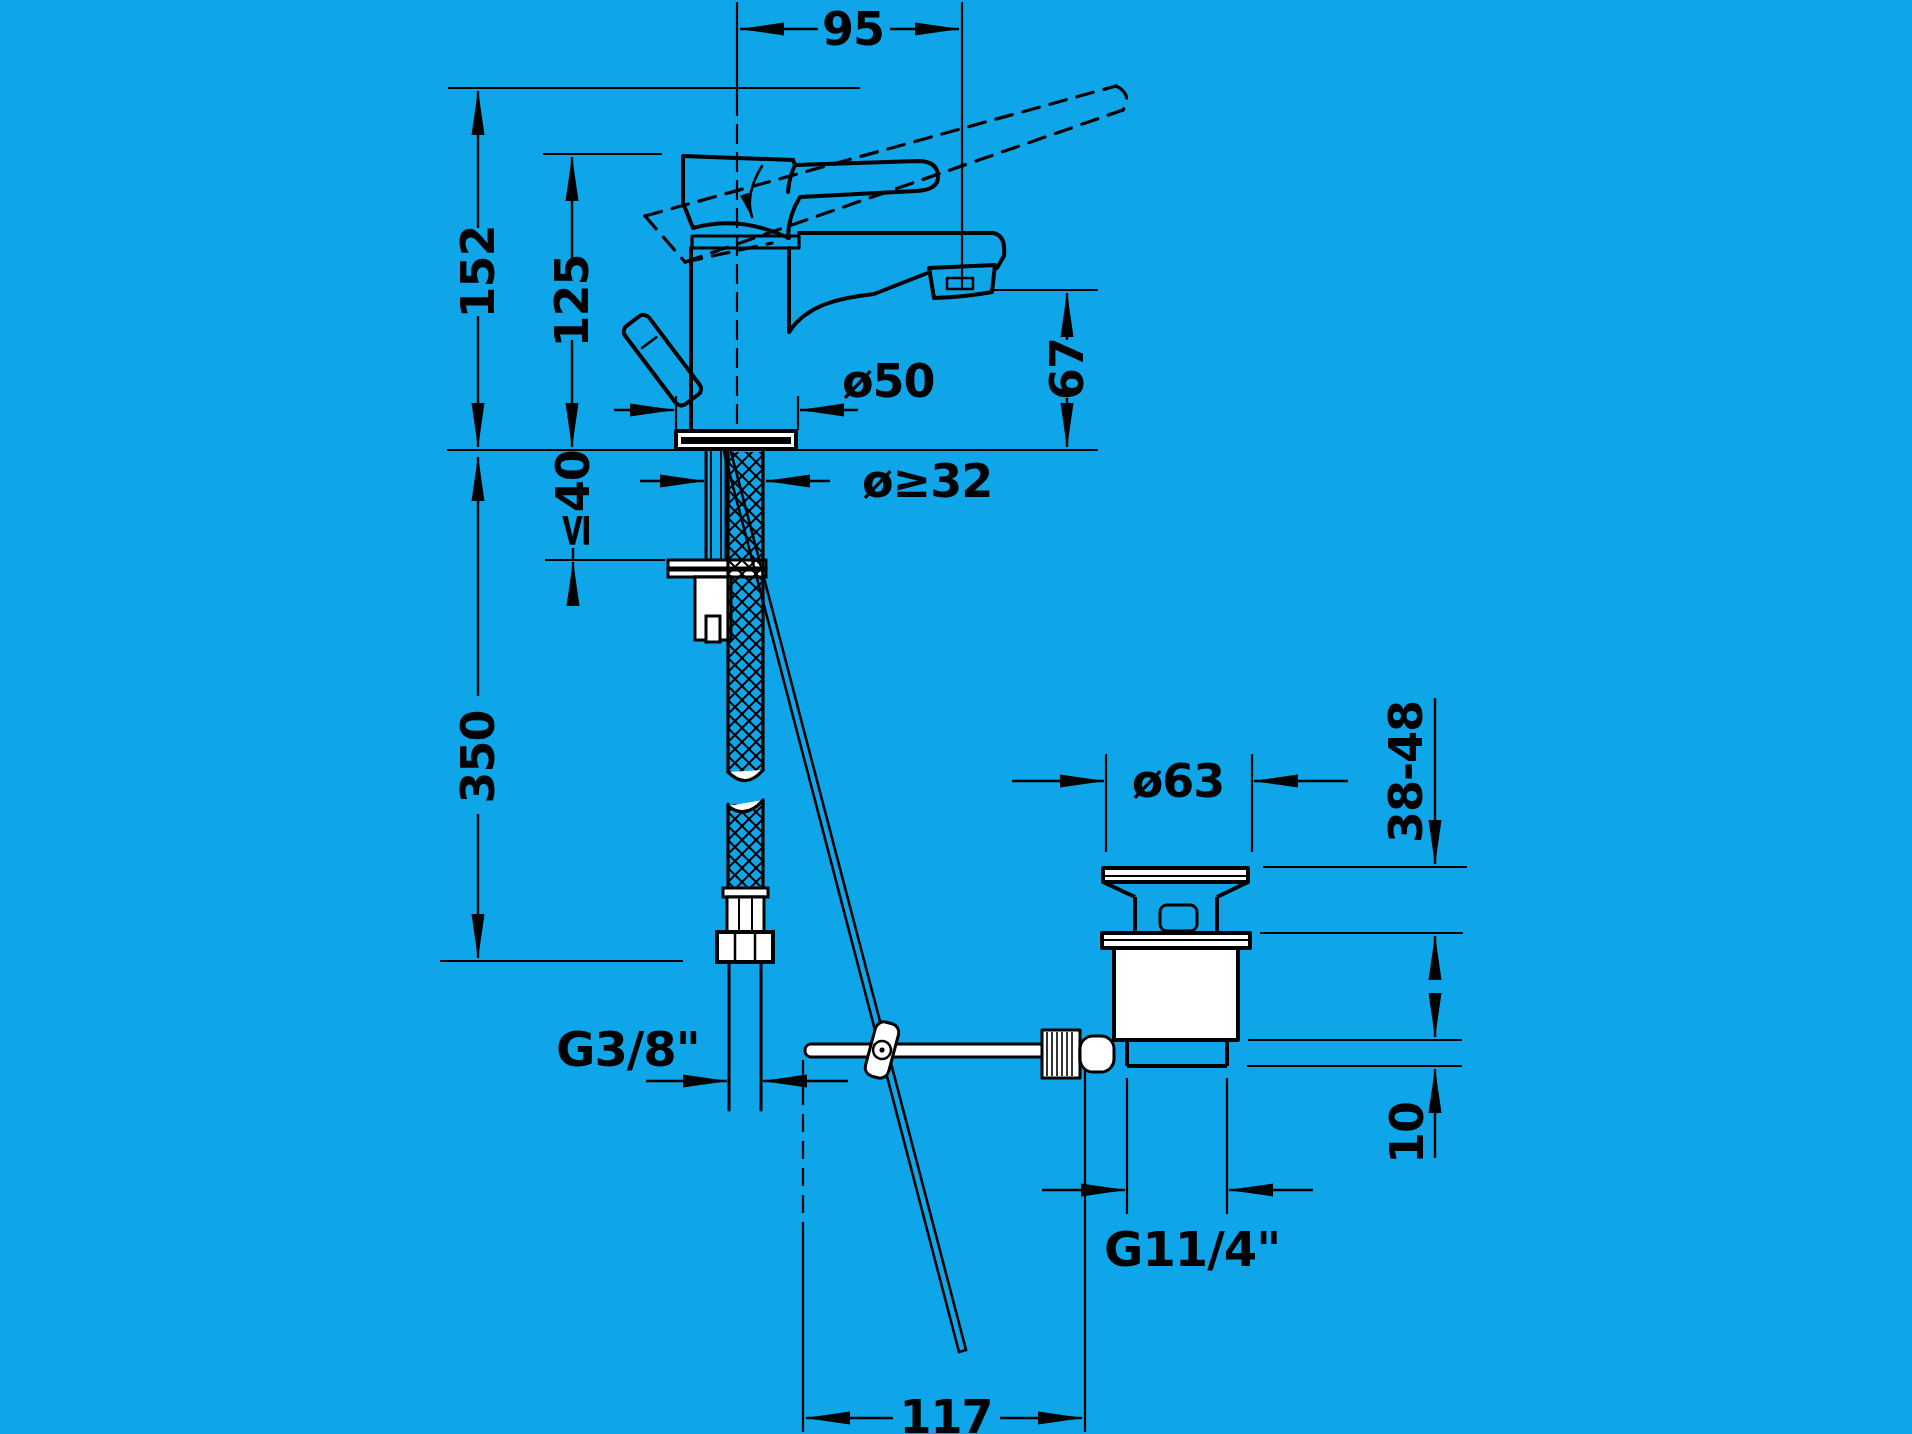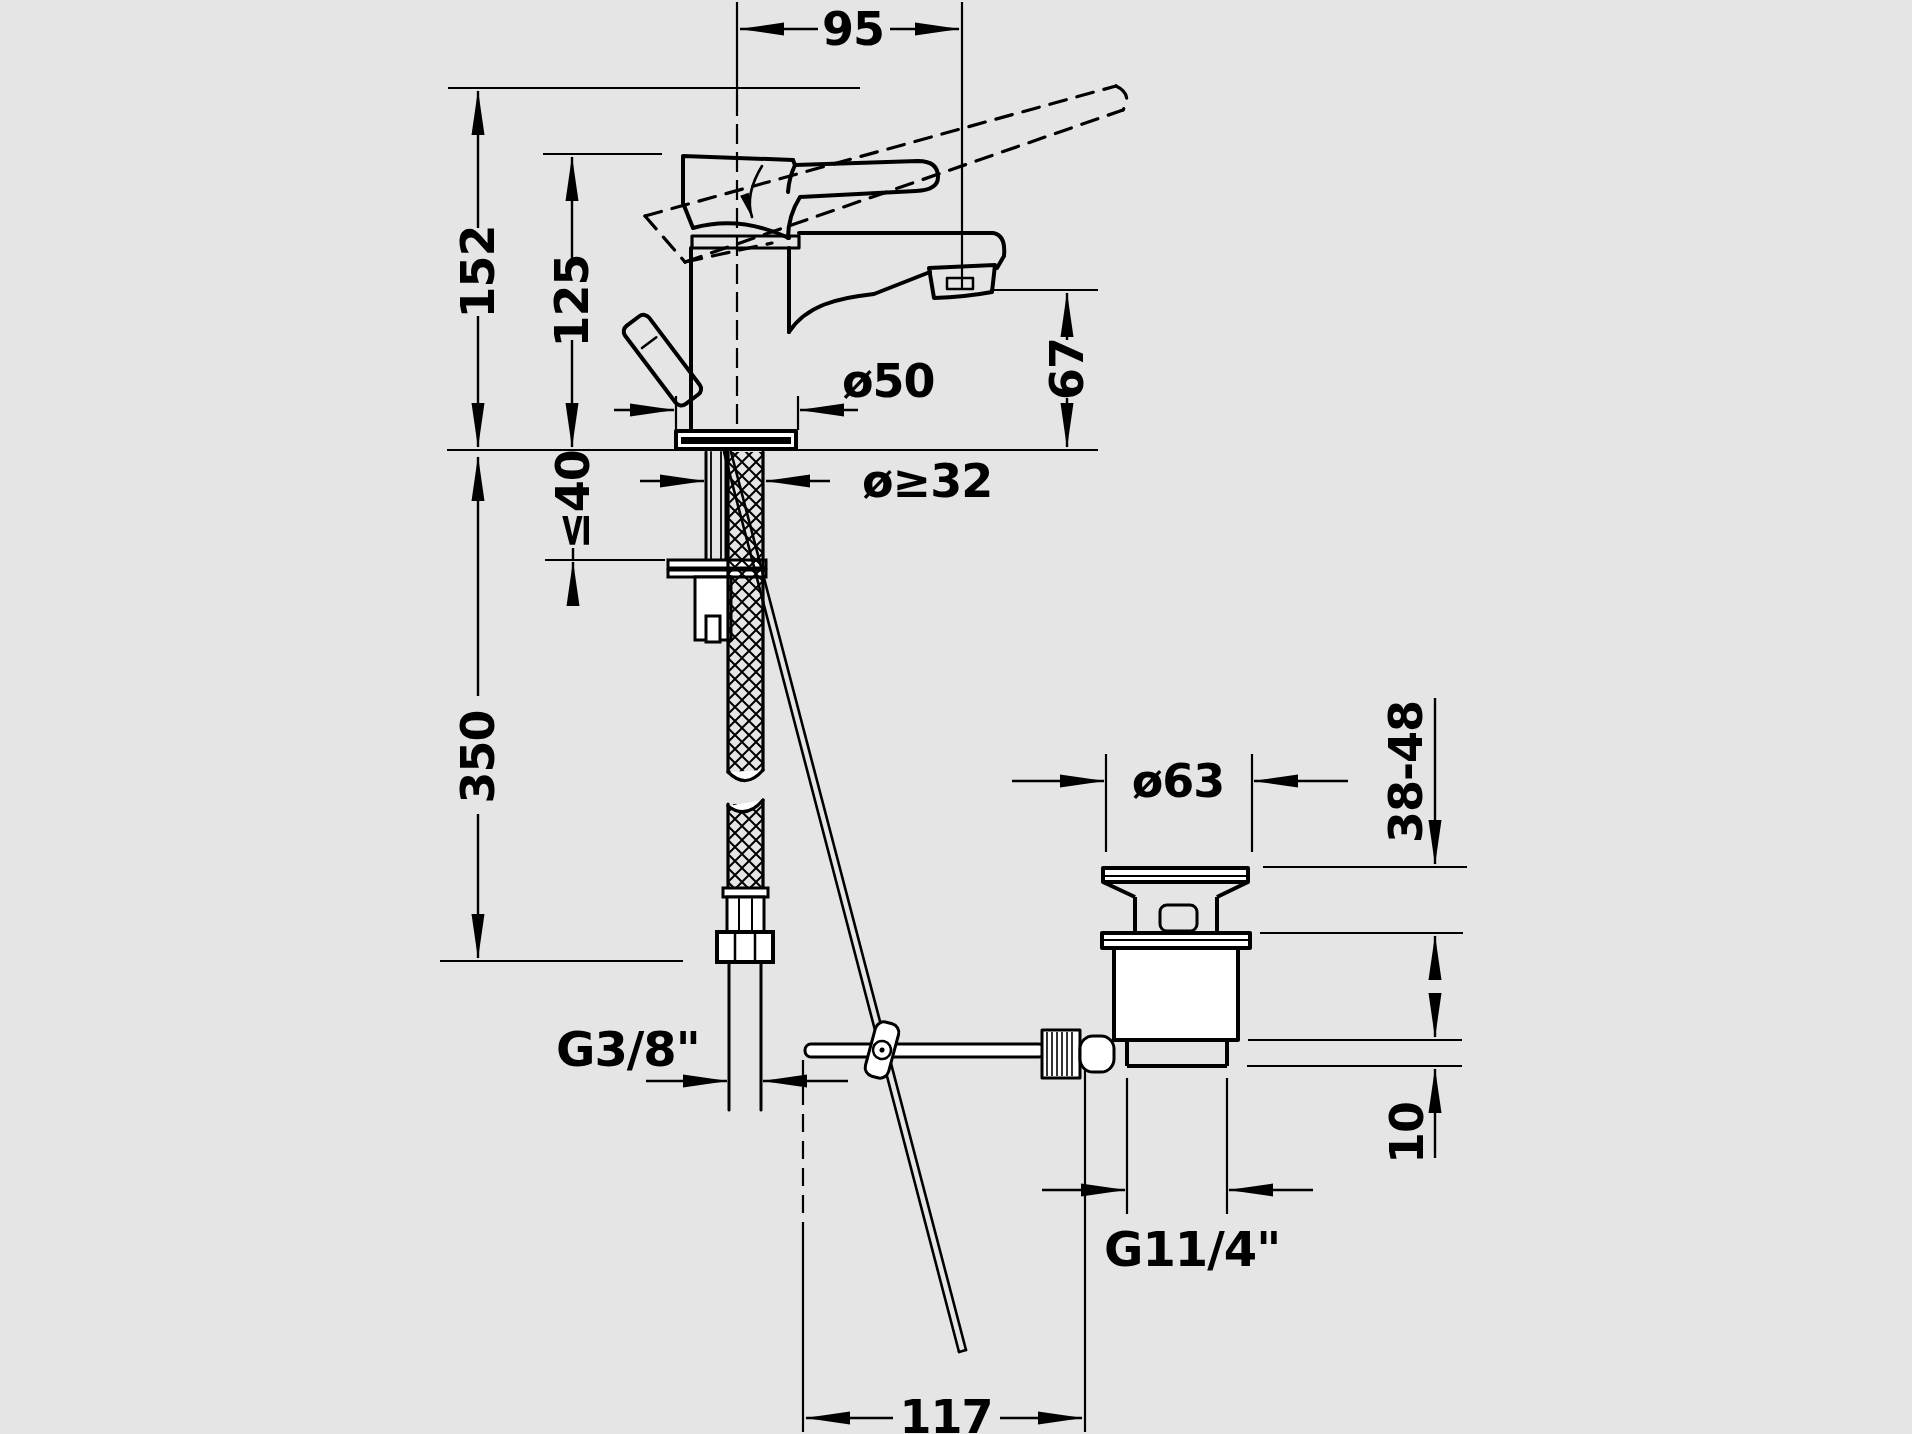--- a/index.html
+++ b/index.html
@@ -1,16 +1,16 @@
 <!DOCTYPE html>
 <html><head>
 <meta charset="utf-8">
 <style>
   html,body{margin:0;padding:0;background:#ffffff;}
-  .stage{width:1912px;height:1434px;background:#e5e5e5;position:relative;overflow:hidden;
+  .stage{width:1912px;height:1434px;background:#0ea5e9;position:relative;overflow:hidden;
          font-family:"DejaVu Sans",sans-serif;}
   svg{display:block;}
   .dimtxt{font-family:"DejaVu Sans",sans-serif;font-weight:700;font-size:46px;fill:#000;letter-spacing:-1px;}
   .dimtxt-lg{font-family:"DejaVu Sans",sans-serif;font-weight:700;font-size:48px;fill:#000;letter-spacing:-1px;}
 </style>
 </head>
 <body>
 
 <div class="stage">
 <svg viewBox="0 0 1912 1434" width="1912" height="1434">

